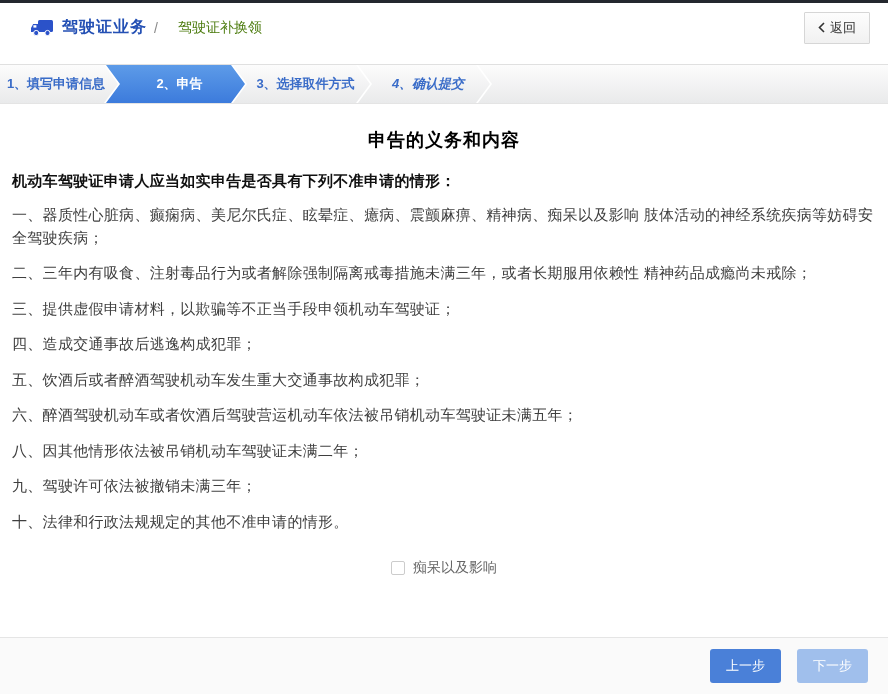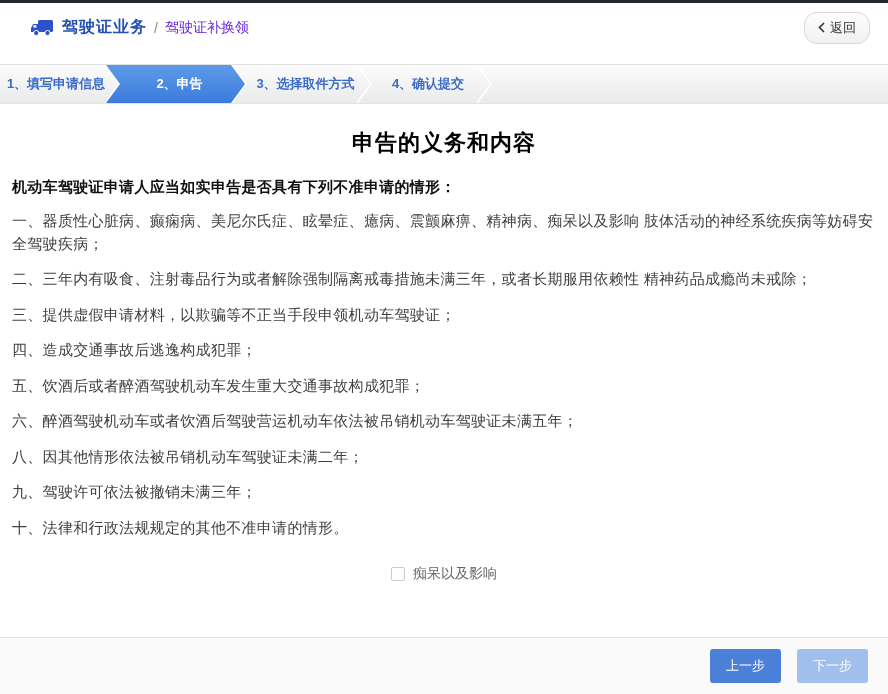--- a/index.html
+++ b/index.html
@@ -9,38 +9,38 @@
 
   
   .top-line { height:3px; background:#23272e; flex:0 0 auto; }
 
   
   header { height:49px; flex:0 0 auto; display:flex; align-items:center; justify-content:space-between; padding:0 18px 0 30px; background:#fff; }
   .h-left { display:flex; align-items:center; }
   .truck { display:inline-flex; margin-right:8px; }
   .h-title { color:#2450b4; font-size:16px; font-weight:700; letter-spacing:1px; }
   .h-sep { color:#8a8a8a; font-size:14px; margin:0 7px; }
-  .h-crumb { color:#6d28d9; font-size:14px; }
-  .back-btn { display:inline-flex; align-items:center; gap:5px; padding:6px 13px; background:linear-gradient(180deg,#fdfdfd,#f1f1f1); border:1px solid #d6d6d6; border-radius:13px; font-size:13px; color:#333; cursor:pointer; font-family:inherit; }
+  .h-crumb { color:#4d7c0f; font-size:14px;margin-left:13px; }
+  .back-btn { display:inline-flex; align-items:center; gap:5px; padding:6px 13px; background:linear-gradient(180deg,#fdfdfd,#f1f1f1); border:1px solid #d6d6d6; border-radius:1px; font-size:13px; color:#333; cursor:pointer; font-family:inherit; }
   .chev { display:inline-flex; }
 
   
   .steps { flex:0 0 auto; display:flex; height:40px; margin-top:12px; background:#fff; border-top:1px solid #e0e0e0; border-bottom:1px solid #e4e4e4; }
   .step { position:relative; display:flex; align-items:center; justify-content:center; font-size:13px; font-weight:700; color:#3a6cc8; background:linear-gradient(180deg,#fcfcfc,#e9eaeb); cursor:pointer; }
   .s1 { width:118px; clip-path:polygon(0 0, calc(100% - 14px) 0, 100% 50%, calc(100% - 14px) 100%, 0 100%); padding-right:6px; }
   .s2,.s3,.s4 { margin-left:-12px; clip-path:polygon(0 0, calc(100% - 14px) 0, 100% 50%, calc(100% - 14px) 100%, 0 100%, 14px 50%); padding-left:8px; }
   .s2 { width:139px; }
   .s3 { width:137px; }
-  .s4 { width:132px; }
+  .s4 { width:132px;font-style:italic; }
   .step.active { background:linear-gradient(180deg,#5d9be8,#3c7bdc); color:#fff; }
   .filler { flex:1; margin-left:-12px; clip-path:polygon(0 0, 100% 0, 100% 100%, 0 100%, 14px 50%); background:linear-gradient(180deg,#fcfcfc,#e9eaeb); cursor:default; }
 
   
   main { flex:1 1 auto; padding:0 12px; overflow:hidden; }
-  h1 { text-align:center; font-size:22px; font-weight:700; color:#000; margin:24px 0 4px; letter-spacing:1px; }
+  h1 { text-align:center; font-size:18px; font-weight:700; color:#000; margin:24px 0 4px; letter-spacing:1px; }
   .lead { font-size:15px; font-weight:700; color:#101010; margin:20px 0 2px; letter-spacing:0.3px; }
   .item { font-size:15px; color:#3f3f3f; margin:13px 0; line-height:1.5; letter-spacing:0.3px; }
 
   .agree { display:flex; justify-content:center; align-items:center; gap:8px; margin:26px 0 10px; }
   .cb { width:14px; height:14px; border:1px solid #ccc; border-radius:2px; background:#fff; cursor:pointer; flex:0 0 auto; }
   .cb-label { font-size:14px; color:#666; }
 
   
   footer { flex:0 0 auto; height:57px; background:#fafafa; border-top:1px solid #e5e5e5; display:flex; align-items:center; justify-content:flex-end; gap:16px; padding:16px 20px; }
   .btn { border:none; border-radius:3px; color:#fff; font-size:13px; padding:8px 16px; min-width:56px; cursor:pointer; font-family:inherit; }

